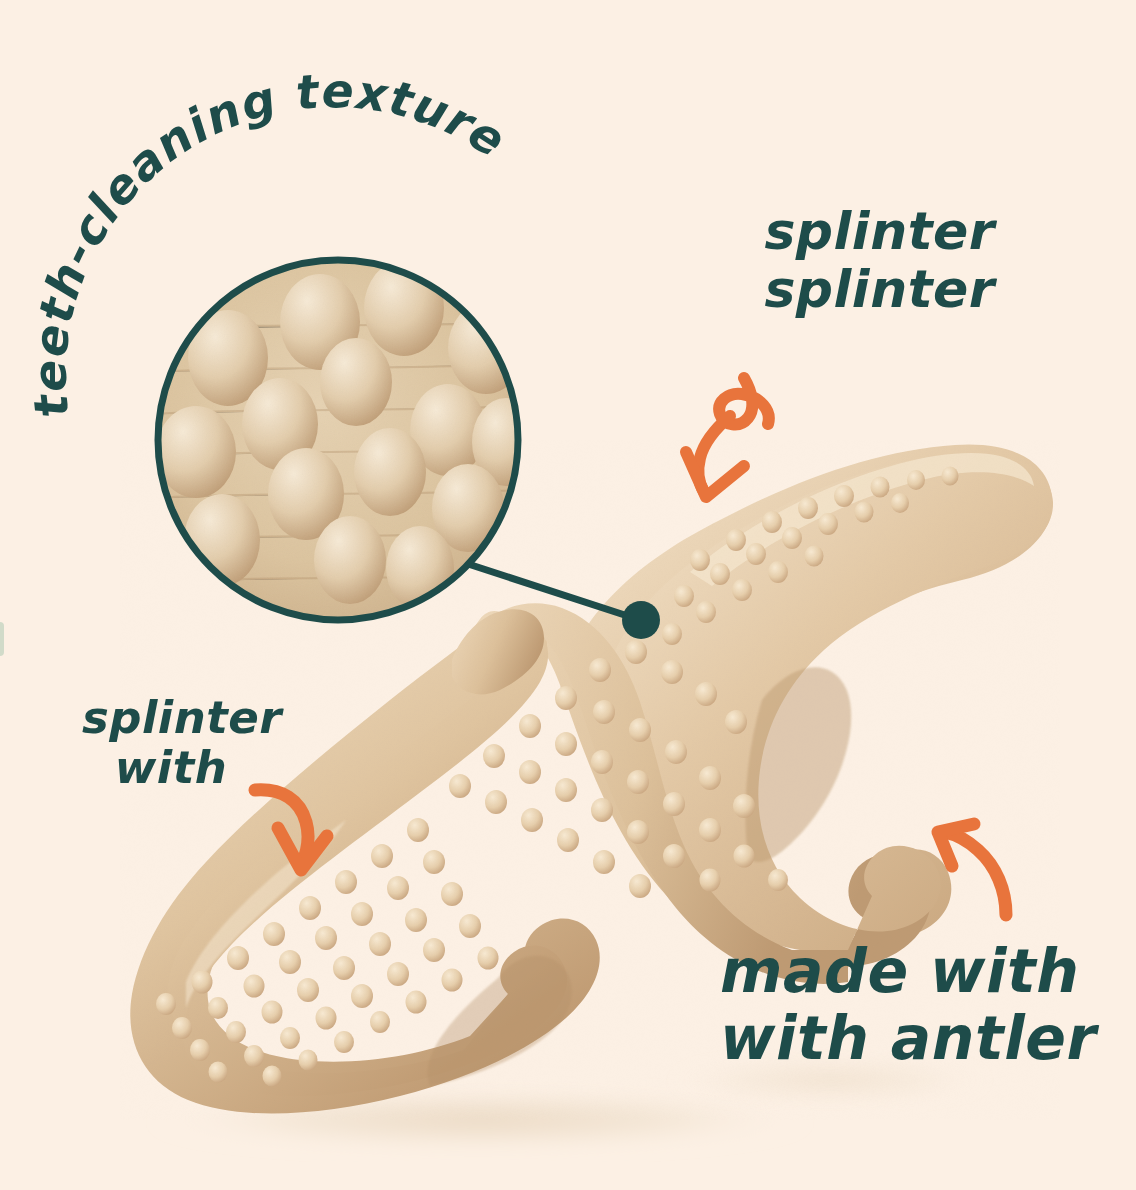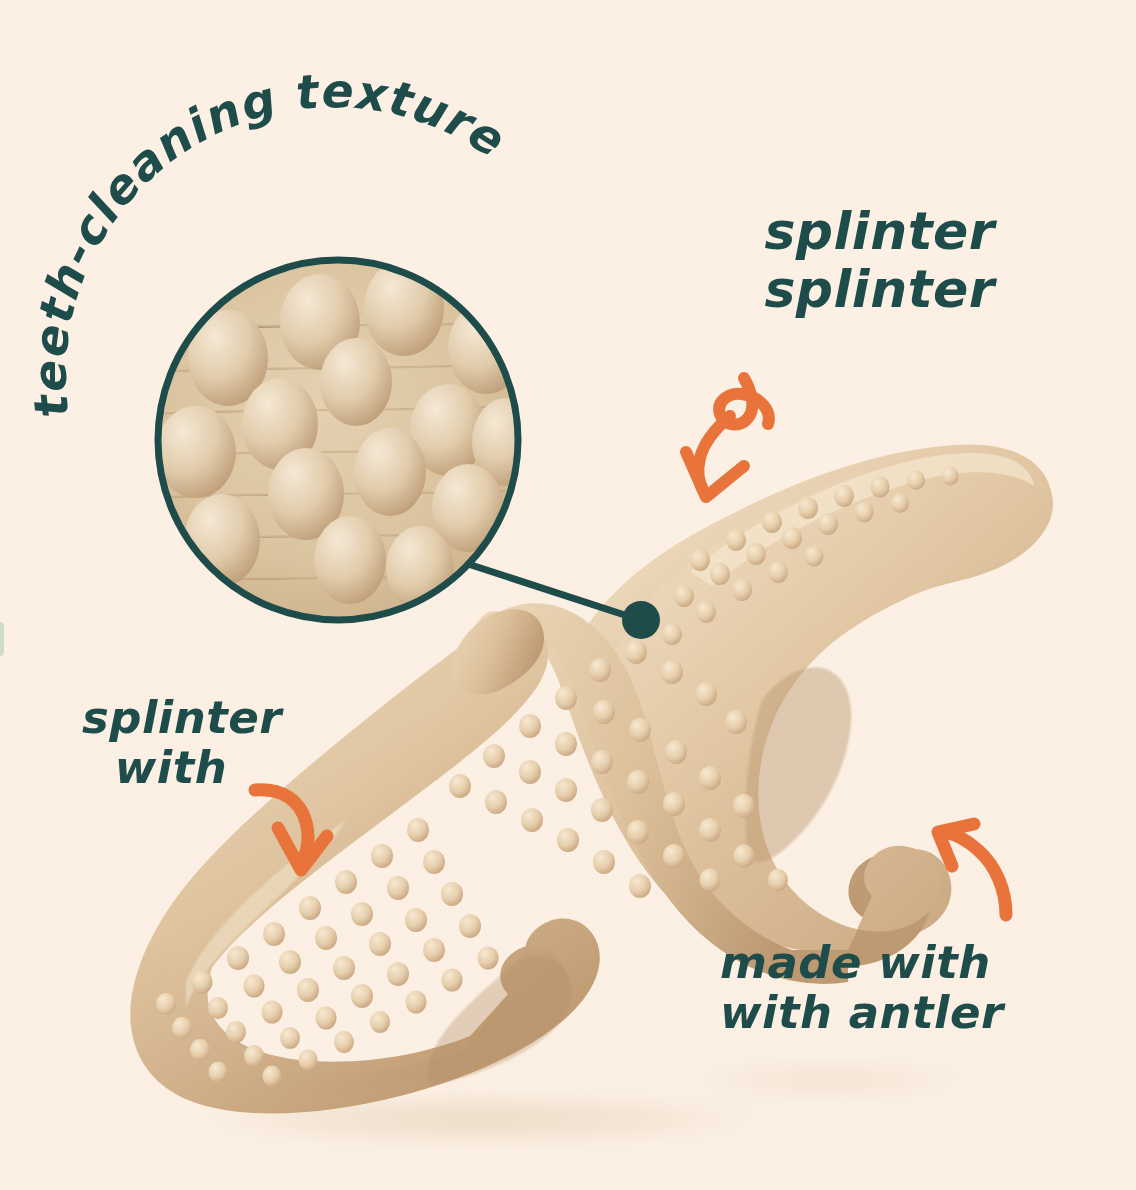--- a/index.html
+++ b/index.html
@@ -46,21 +46,21 @@
   #label-rawhide {
     left: 62px;
     top: 693px;
     font-size: 45px;
     text-align: center;
     width: 240px;
   }
   #label-antler {
     left: 720px;
     top: 938px;
-    font-size: 45px;
+    font-size: 60px;
     text-align: left;
     width: 320px;
   }
   .lbl-line { display: block; }
   #label-rawhide .lbl-line:nth-child(2) { margin-left: -22px; }
   #label-splinter .lbl-line:nth-child(2) { margin-left: 4px; }
 
   #sliver {
     position: absolute;
     left: 0px;

